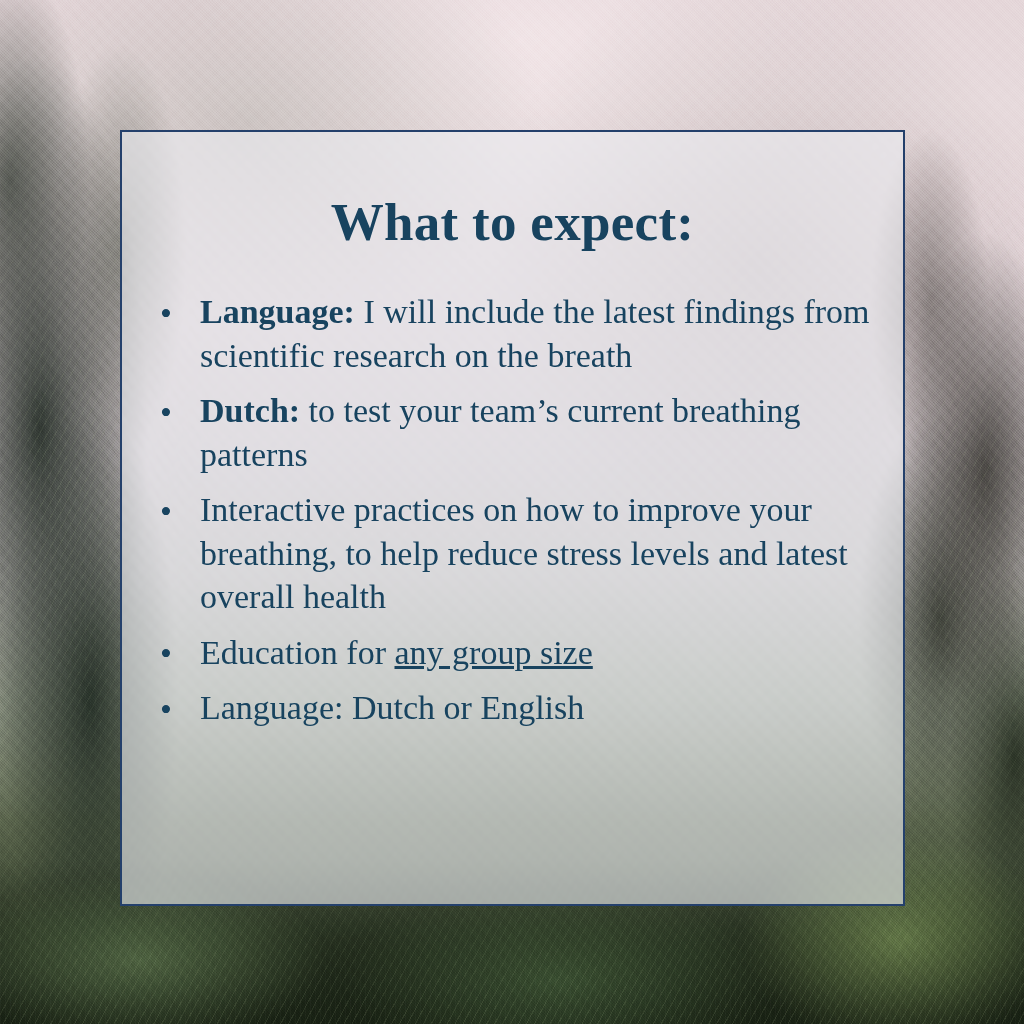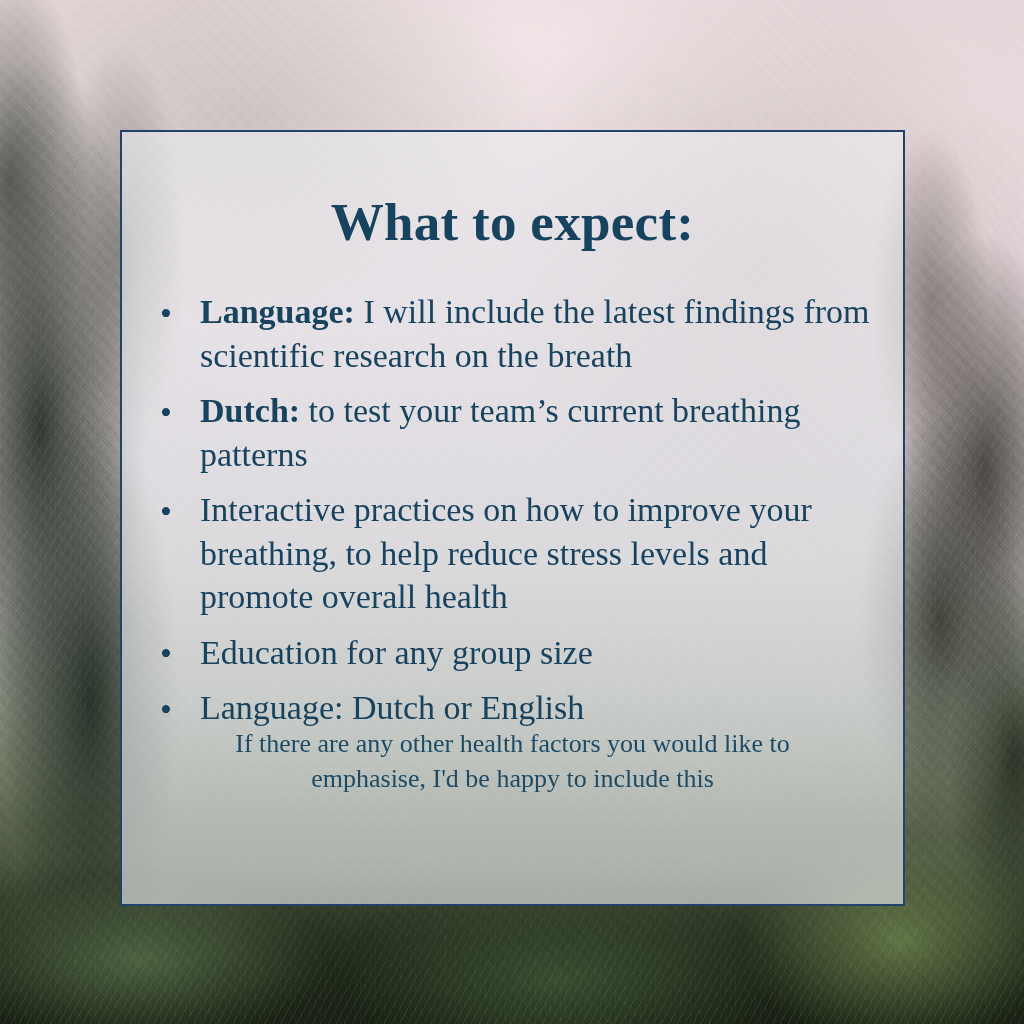--- a/index.html
+++ b/index.html
@@ -165,20 +165,21 @@
   }
 
   .bullet-item .bullet-text {
     display: block;
   }
 
   .bullet-item.strong-lead .bullet-text { font-weight: bold; }
   .bullet-item.strong-lead .bullet-text .lead-rest { font-weight: normal; }
 
   .underlined {
+    text-decoration: underline;
     text-underline-offset: 2px;
     text-align: right;
   }
 
   #footer-note {
     position: absolute;
     left: 60px;
     right: 60px;
     bottom: 108px;
     text-align: center;
@@ -212,33 +213,32 @@
           <span class="bullet-text"><span>Language:</span><span class="lead-rest"> I will include the latest findings from scientific research on the breath</span></span>
         </li>
 
         <li class="bullet-item strong-lead">
           <span class="bullet-dot">•</span>
           <span class="bullet-text"><span>Dutch:</span><span class="lead-rest"> to test your team’s current breathing patterns</span></span>
         </li>
 
         <li class="bullet-item">
           <span class="bullet-dot">•</span>
-          <span class="bullet-text">Interactive practices on how to improve your breathing, to help reduce stress levels and promote overall health</span>
+          <span class="bullet-text">Interactive practices on how to improve your breathing, to help reduce stress levels and latest overall health</span>
         </li>
 
         <li class="bullet-item">
           <span class="bullet-dot">•</span>
           <span class="bullet-text"><span>Education for </span><span class="underlined">any group size</span></span>
         </li>
 
         <li class="bullet-item">
           <span class="bullet-dot">•</span>
           <span class="bullet-text">Language: Dutch or English</span>
         </li>
 
       </ul>
 
-      <div id="footer-note">If there are any other health factors you would like to emphasise, I'd be happy to include this</div>
 
     </div>
   </div>
 
 </div>
 
 </body></html>

